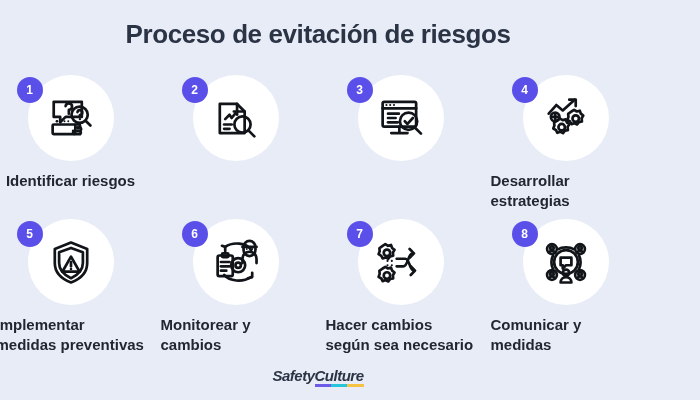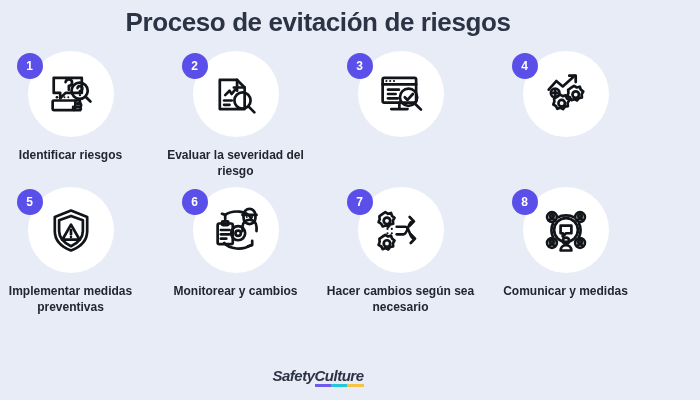--- a/index.html
+++ b/index.html
@@ -16,22 +16,23 @@
     color: #2d3748;
     position: relative;
   }
 
   .infographic {
     width: 636px;
     height: 400px;
     display: flex;
     flex-direction: column;
     align-items: center;
-    padding-top: 8px;
-    position: relative;
+    padding-top: 20px;
+    position: relative;
+    gap: 12px;
   }
 
   .title {
     font-size: 26px;
     font-weight: bold;
     color: #2b3445;
     letter-spacing: -0.4px;
     text-align: center;
     line-height: 1.1;
     margin-bottom: 10px;
@@ -109,24 +110,23 @@
     stroke-linejoin: round;
   }
 
   .icon-svg .filled {
     fill: #111418;
     stroke: none;
   }
 
   .label {
     margin-top: 10px;
-    font-size: 12px;
+    font-size: 15px;
     font-weight: bold;
     line-height: 1.35;
-    text-align: center;
     color: #22272f;
     max-width: 150px;
   }
 
   .footer {
     position: absolute;
     left: 0;
     right: 0;
     bottom: 16px;
     display: flex;
@@ -203,21 +203,20 @@
             <path d="M30 52 L38 44 L42 50 L50 40"></path>
             <path d="M46 38 h6 v6"></path>
             <line x1="28" y1="62" x2="42" y2="62"></line>
             <line x1="28" y1="70" x2="38" y2="70"></line>
             <circle cx="62" cy="62" r="15"></circle>
             <line x1="73" y1="73" x2="84" y2="84"></line>
           </svg>
         </div>
         <div class="badge">2</div>
       </div>
-      <div class="label">Evaluar la severidad del riesgo</div>
     </div>
 
     <div class="step">
       <div class="badge-circle-wrap">
         <div class="circle">
           <svg class="icon-svg" viewBox="0 0 100 100">
             <rect x="16" y="20" width="62" height="46" rx="3"></rect>
             <line x1="16" y1="32" x2="78" y2="32"></line>
             <circle class="filled" cx="23" cy="26" r="2"></circle>
             <circle class="filled" cx="30" cy="26" r="2"></circle>
@@ -246,20 +245,21 @@
             <circle cx="68" cy="51" r="6"></circle>
             <path d="M34 54 l5 -3 l5 3 l5.5 -1.5 l2 5.5 l4.5 3.5 l-3 5 l0.5 6 l-5.5 1 l-3.5 4.5 l-5 -2.5 l-5.5 2 l-2.5 -5 l-5 -3 l2 -5.5 l-0.5 -5.5 z"></path>
             <circle cx="42" cy="67" r="6"></circle>
             <circle cx="30" cy="48" r="8"></circle>
             <line x1="30" y1="44" x2="30" y2="52"></line>
             <line x1="26" y1="48" x2="34" y2="48"></line>
           </svg>
         </div>
         <div class="badge">4</div>
       </div>
+      <div class="label">Desarrollar estrategias</div>
     </div>
 
     <div class="step">
       <div class="badge-circle-wrap">
         <div class="circle">
           <svg class="icon-svg" viewBox="0 0 100 100">
             <path d="M50 14 L80 26 V52 C80 70 66 82 50 88 C34 82 20 70 20 52 V26 Z"></path>
             <path d="M50 24 L72 32 V52 C72 66 61 75 50 80 C39 75 28 66 28 52 V32 Z"></path>
             <path d="M50 40 L66 68 H34 Z"></path>
             <line x1="50" y1="50" x2="50" y2="58"></line>

